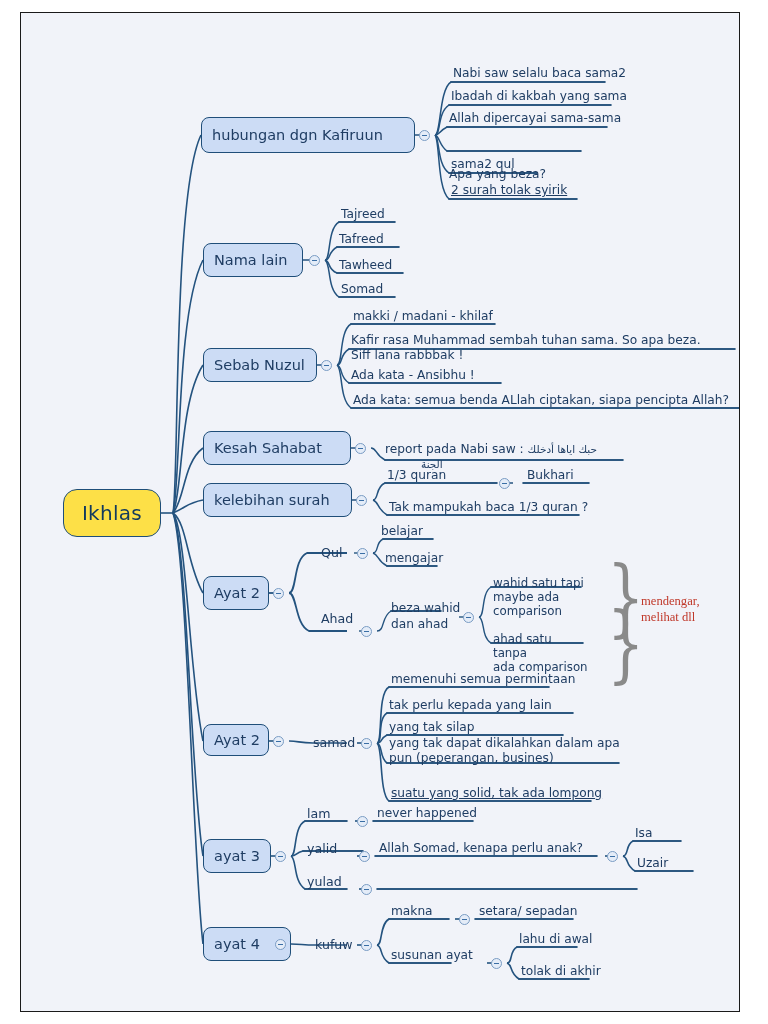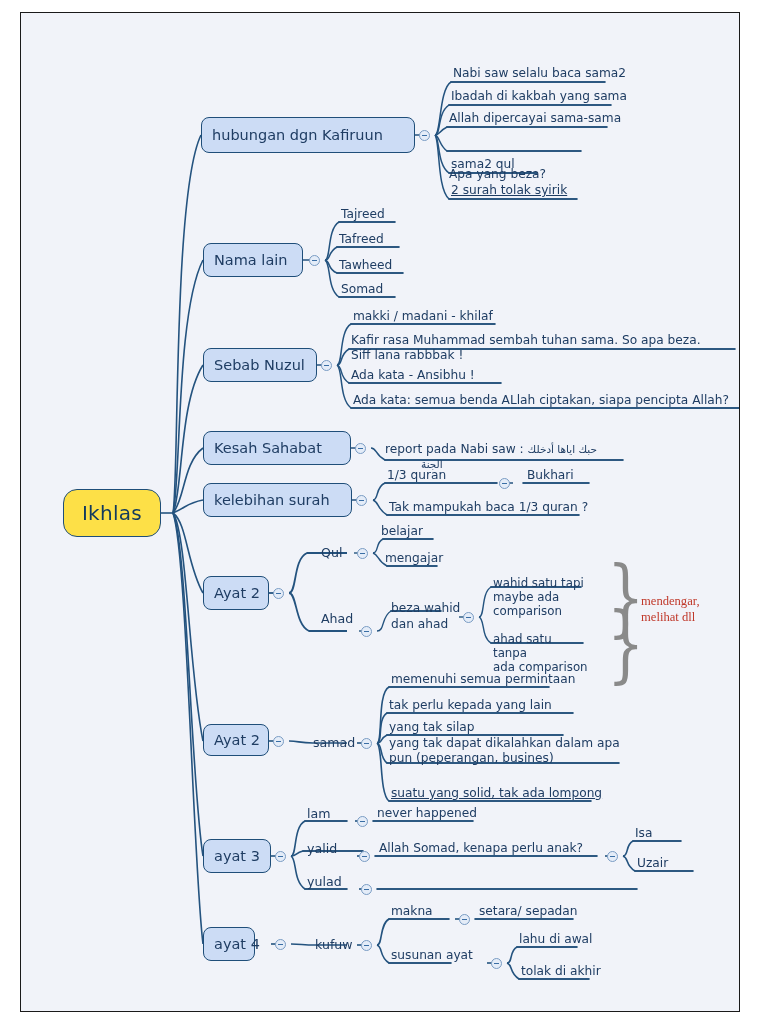--- a/index.html
+++ b/index.html
@@ -383,21 +383,21 @@
     <div class="node sub" style="left:356px; top:793px;">never happened</div>
     <div class="node sub lvl2" style="left:286px; top:828px;">yalid</div>
     <div class="collapse" style="left:338px; top:838px;"></div>
     <div class="node sub" style="left:358px; top:828px;">Allah Somad, kenapa perlu anak?</div>
     <div class="collapse" style="left:586px; top:838px;"></div>
     <div class="node sub" style="left:614px; top:813px;text-align:center;">Isa</div>
     <div class="node sub" style="left:616px; top:843px;">Uzair</div>
     <div class="node sub lvl2" style="left:286px; top:861px;">yulad</div>
     <div class="collapse" style="left:340px; top:871px;"></div>
 
-    <div class="node main" style="left:182px; top:914px; width:52px; height:34px;">
+    <div class="node main" style="left:182px; top:914px; width:88px; height:34px;">
       <span>ayat 4</span>
     </div>
     <div class="collapse" style="left:254px; top:926px;"></div>
     <div class="node sub lvl2" style="left:294px; top:924px;">kufuw</div>
     <div class="collapse" style="left:340px; top:927px;"></div>
     <div class="node sub" style="left:370px; top:891px;">makna</div>
     <div class="collapse" style="left:438px; top:901px;"></div>
     <div class="node sub" style="left:458px; top:891px;">setara/ sepadan</div>
     <div class="node sub" style="left:370px; top:935px;">susunan ayat</div>
     <div class="collapse" style="left:470px; top:945px;"></div>

